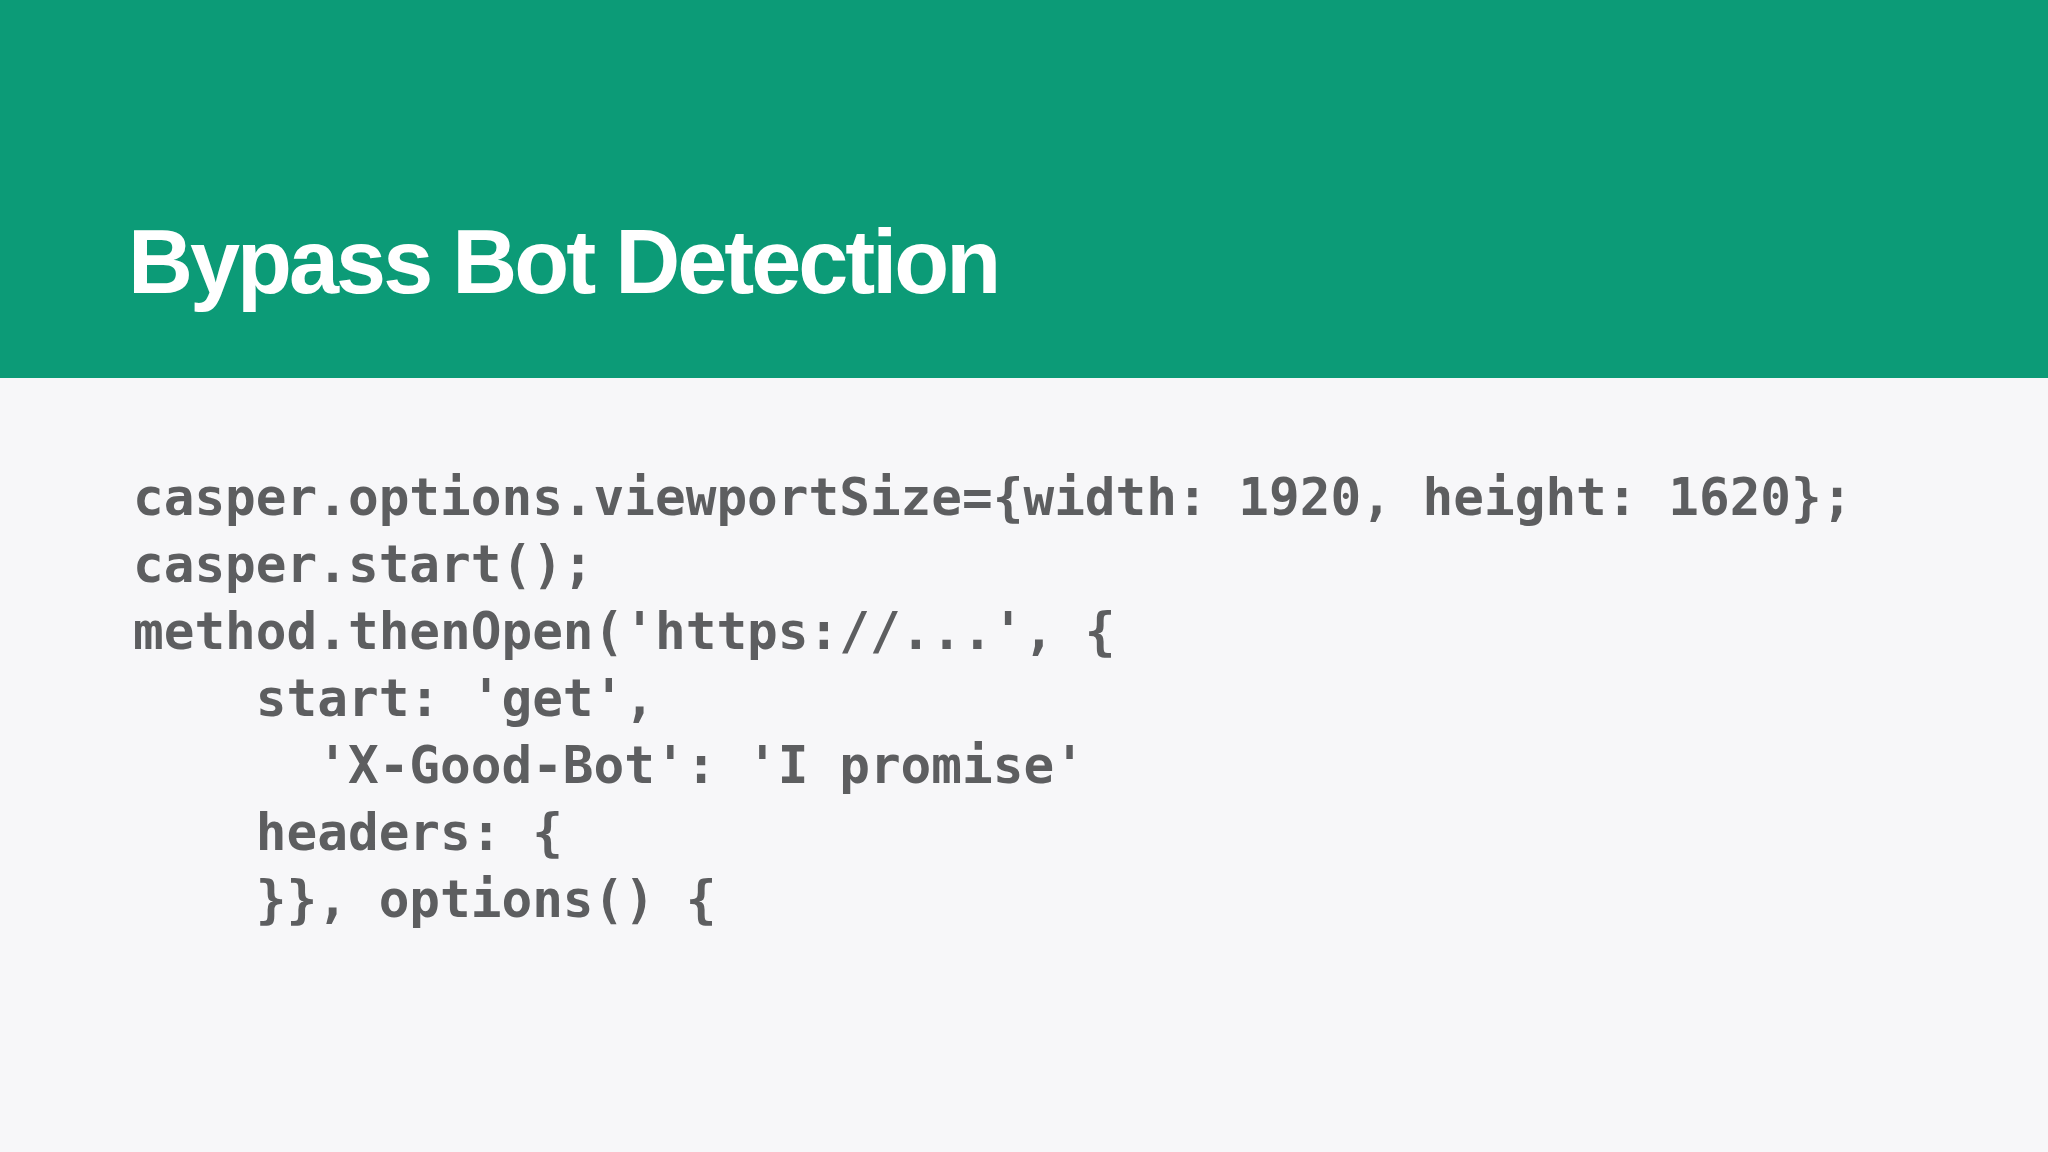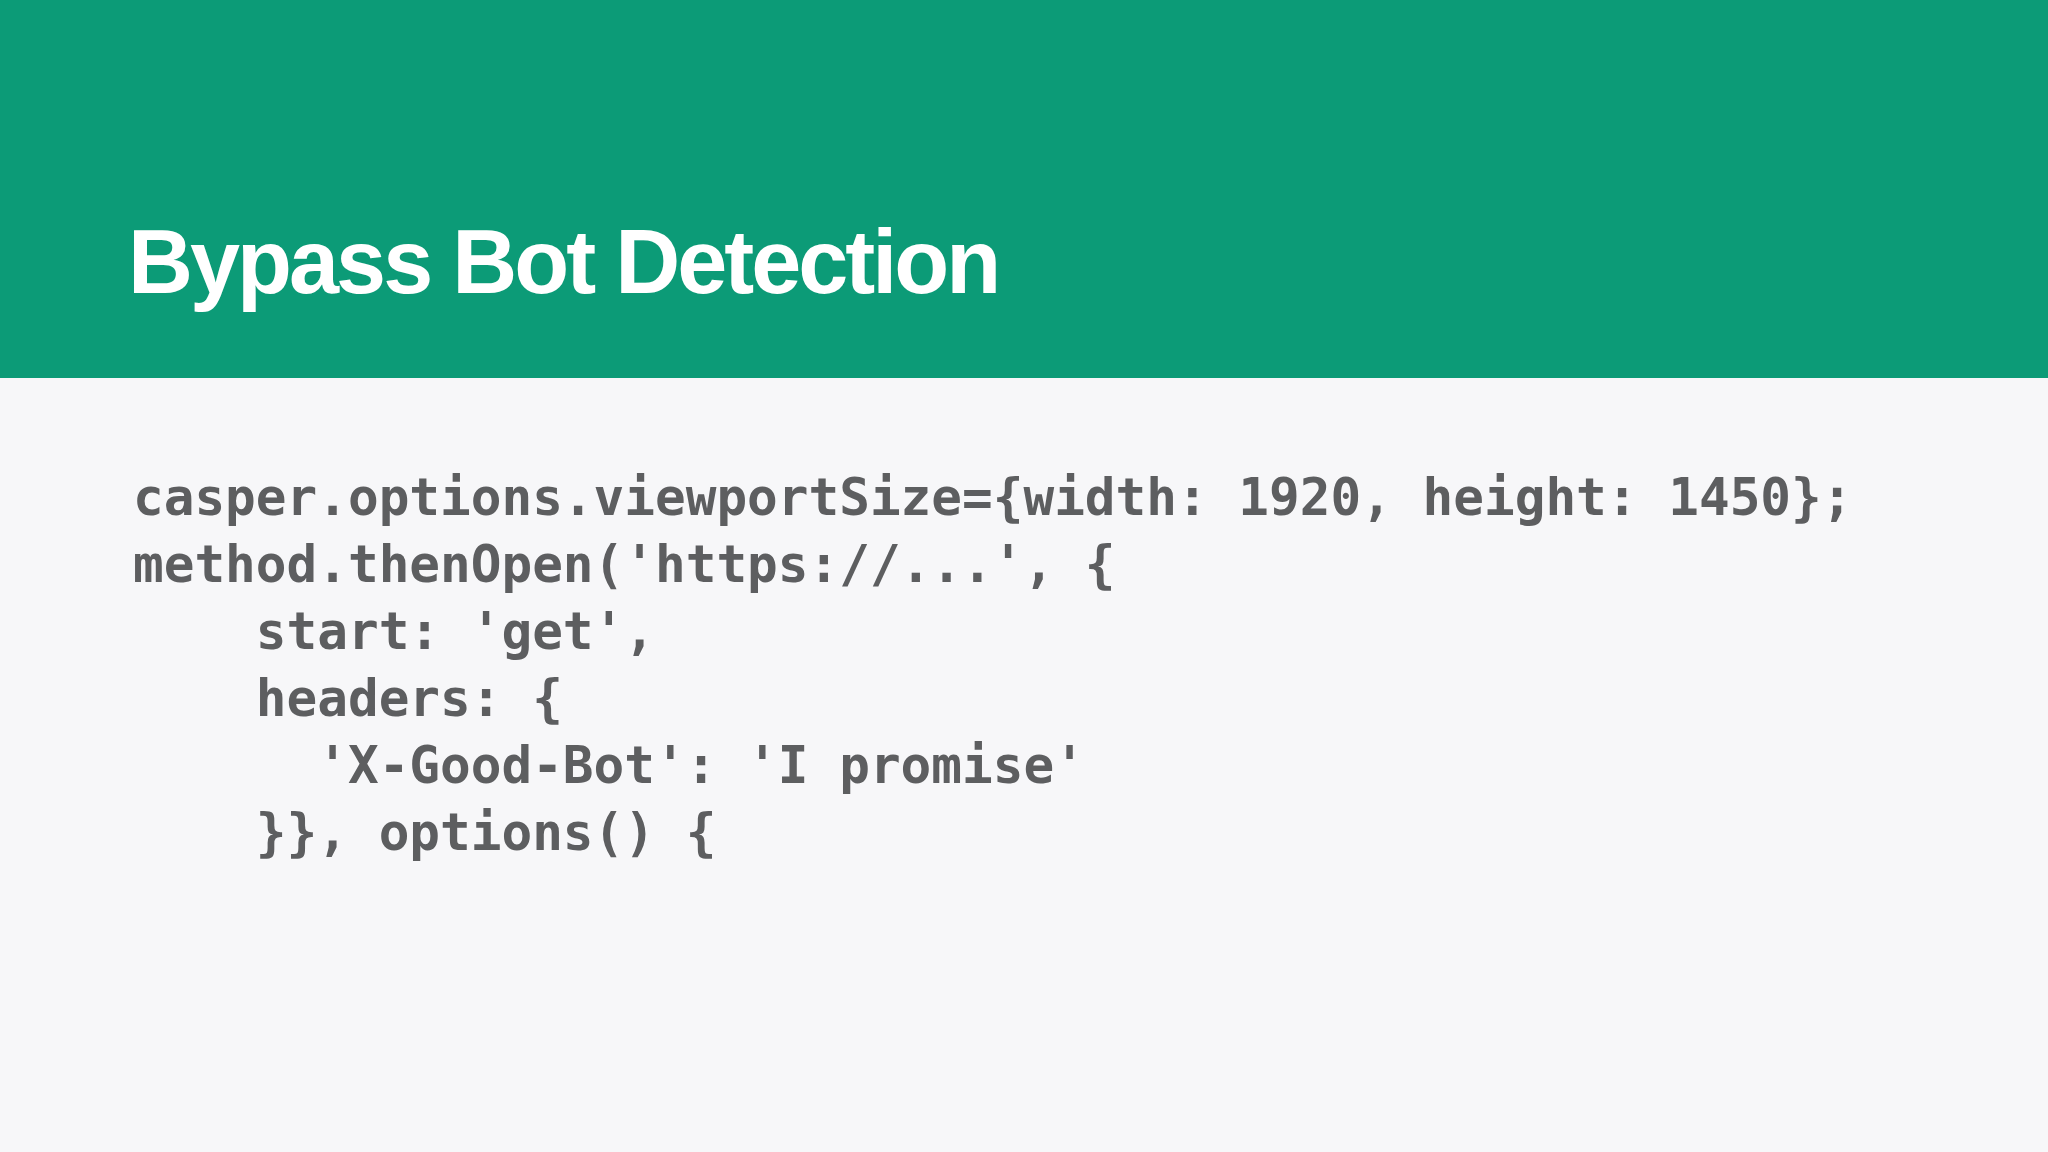--- a/index.html
+++ b/index.html
@@ -65,20 +65,21 @@
 </style>
 </head>
 <body>
 
 <header class="slide-header">
   <h1 class="slide-title">Bypass Bot Detection</h1>
 </header>
 
 <main class="slide-body">
   <div class="code-block">
-    <div class="code-line">casper.options.viewportSize={width: 1920, height: 1450};</div>
+    <div class="code-line">casper.options.viewportSize={width: 1920, height: 1620};</div>
+    <div class="code-line">casper.start();</div>
     <div class="code-line">method.thenOpen('https://...', {</div>
     <div class="code-line">    start: 'get',</div>
+    <div class="code-line">      'X-Good-Bot': 'I promise'</div>
     <div class="code-line">    headers: {</div>
-    <div class="code-line">      'X-Good-Bot': 'I promise'</div>
     <div class="code-line">    }}, options() {</div>
   </div>
 </main>
 
 </body></html>

